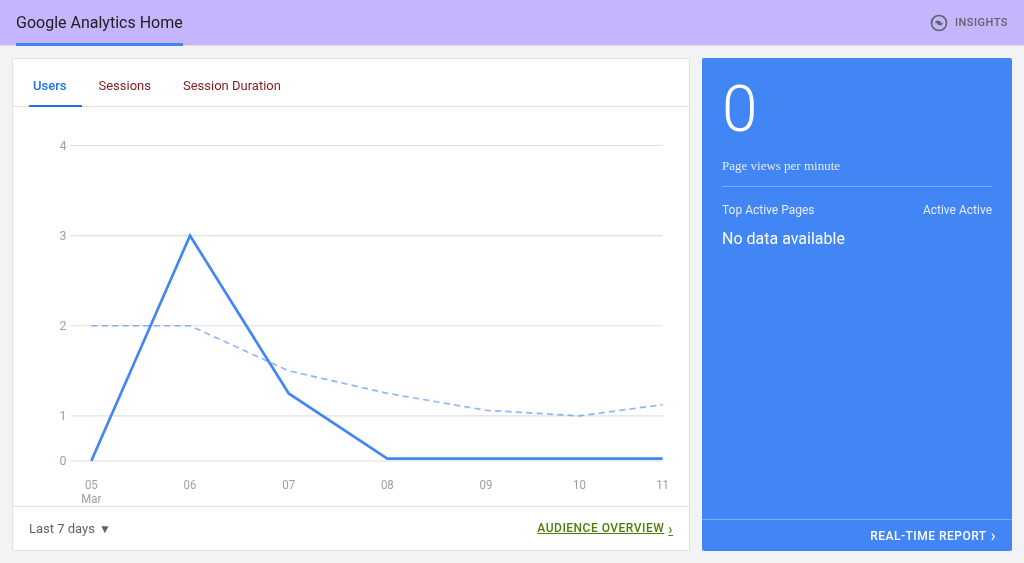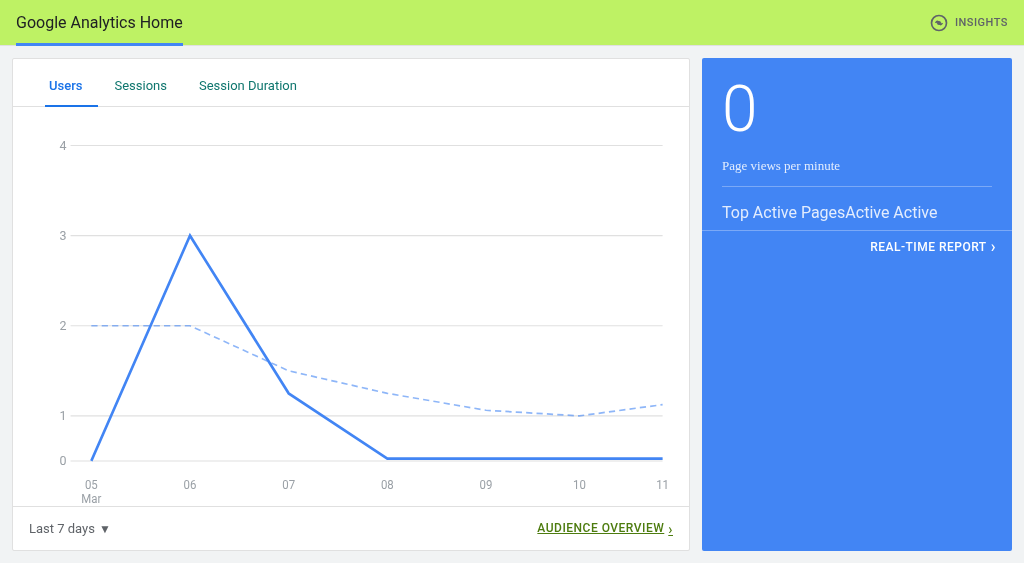--- a/index.html
+++ b/index.html
@@ -8,21 +8,21 @@
       background: #f1f3f4;
       width: 1024px;
       height: 563px;
       overflow: hidden;
       font-size: 13px;
       color: #333;
     }
 
     
     .header {
-      background: #bef264;
+      background: #c4b5fd;
       height: 46px;
       display: flex;
       align-items: center;
       justify-content: space-between;
       padding: 0 16px;
       border-bottom: 1px solid #e0e0e0;
     }
     .header-title {
       font-size: 16px;
       font-weight: 400;
@@ -71,31 +71,30 @@
     .tabs {
       display: flex;
       padding: 0 16px;
       border-bottom: 1px solid #e0e0e0;
       height: 48px;
       align-items: flex-end;
     }
     .tab {
       padding: 12px 16px;
       font-size: 13px;
-      color: #0f766e;
+      color: #7f1d1d;
       cursor: pointer;
       border-bottom: 2px solid transparent;
       margin-bottom: -1px;
       font-weight: 400;
     }
     .tab.active {
       color: #1a73e8;
       border-bottom: 2px solid #1a73e8;
       font-weight: 500;
-      margin-left: 16px;
     }
     .tab:first-child {
       padding-left: 4px;
     }
 
     
     .chart-area {
       flex: 1;
       padding: 16px 16px 0 16px;
       position: relative;
@@ -163,22 +162,22 @@
       margin-bottom: 12px;
       font-family: Liberation Serif, serif;
     }
     .divider {
       height: 1px;
       background: rgba(255,255,255,0.3);
       margin-bottom: 16px;
     }
     .table-header {
       display: flex;
-      justify-content: flex-start;
-      font-size: 16px;
+      justify-content: space-between;
+      font-size: 12px;
       opacity: 0.85;
       margin-bottom: 8px;
     }
     .no-data {
       font-size: 16px;
       font-weight: 400;
       margin-top: 4px;
       flex: 1;
     }
     .right-footer {
@@ -277,20 +276,21 @@
   </div>
 
   <div class="right-panel">
     <div class="active-users-count">0</div>
     <div class="page-views-label">Page views per minute</div>
     <div class="divider"></div>
     <div class="table-header">
       <span>Top Active Pages</span>
       <span>Active Active</span>
     </div>
+    <div class="no-data">No data available</div>
     <div class="right-footer">
       <div class="realtime-report">
         <span>REAL-TIME REPORT</span>
         <span style="font-size:16px;">›</span>
       </div>
     </div>
   </div>
 
 </div>
 

